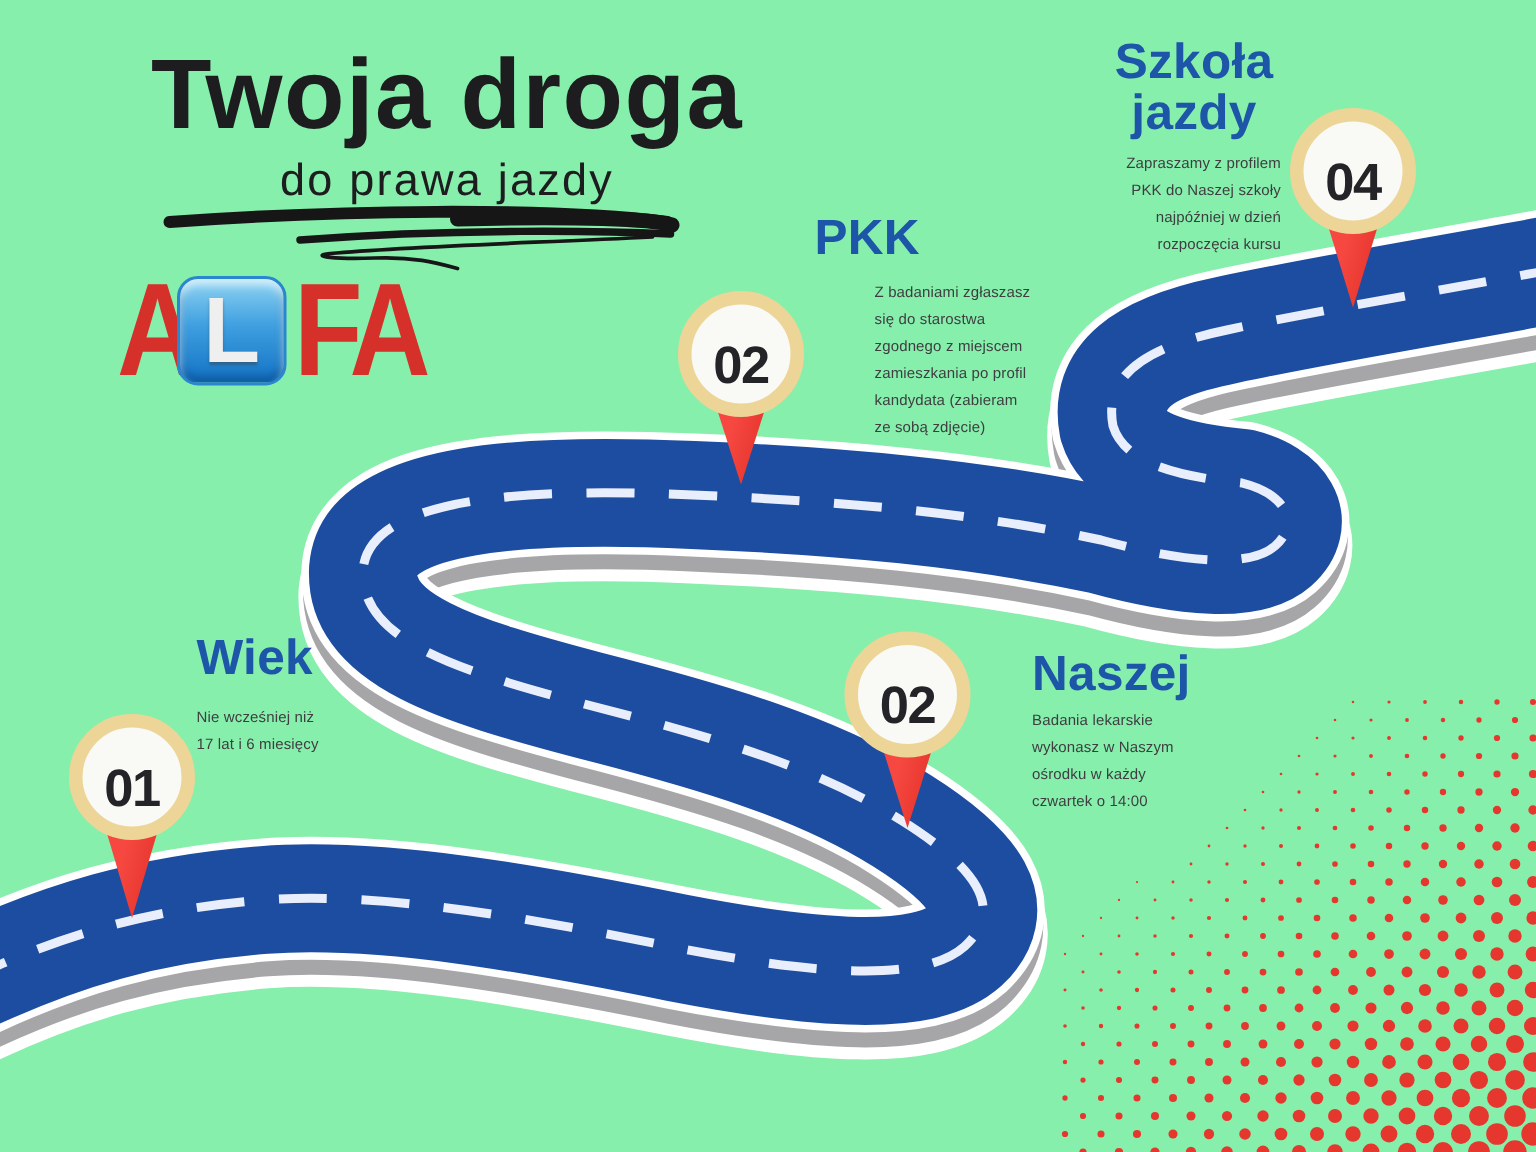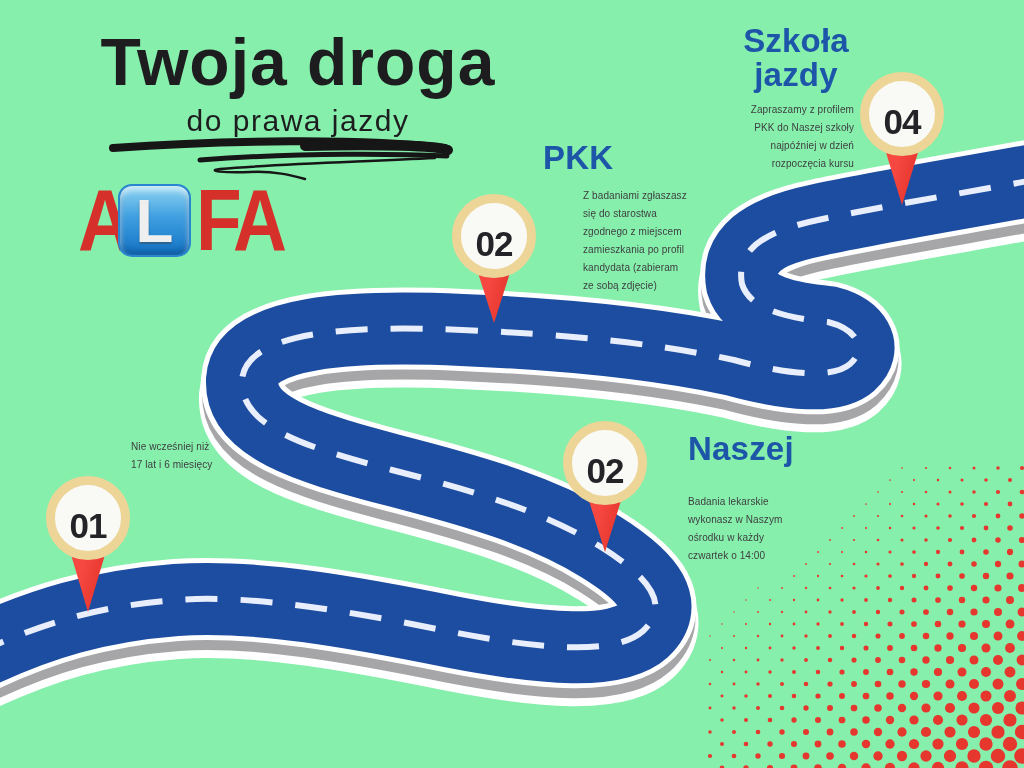--- a/index.html
+++ b/index.html
@@ -36,21 +36,21 @@
       box-shadow:inset 0 4px 6px rgba(255,255,255,.65), inset 0 -4px 6px rgba(0,40,90,.35);
       display:flex;align-items:center;justify-content:center;}
   .ll{font-size:62px;font-weight:800;color:#efefef;text-shadow:0 2px 2px rgba(60,60,60,.45);line-height:1;}
   .tagline{position:absolute;left:6px;top:84px;width:230px;font-size:19px;font-weight:700;
       color:#d2281e;letter-spacing:.2px;white-space:nowrap;}
 
   .step{position:absolute;z-index:3;}
   .step h2{margin:0;font-size:33px;font-weight:700;color:var(--heading-blue);letter-spacing:.2px;line-height:32px;}
   .step .body{font-size:10px;line-height:18px;color:var(--text-dark);white-space:pre-line;letter-spacing:.1px;}
   .s1{left:131px;top:422px;width:190px;} .s1 .body{margin-top:16px;}
-  .s2{left:688px;top:433px;width:175px;} .s2 .body{margin-top:28px;}
+  .s2{left:688px;top:433px;width:175px;} .s2 .body{margin-top:7px;}
   .s3{left:543px;top:142px;width:195px;} .s3 .body{margin-top:13px;margin-left:40px;}
   .s4{left:672px;top:24px;width:182px;text-align:right;}
   .s4 h2{width:116px;margin-left:auto;text-align:center;line-height:34px;}
   .s4 .body{margin-top:9px;}
 
   .pin{position:absolute;width:84px;z-index:4;}
   .pin .stem{position:absolute;left:50%;transform:translateX(-50%);top:38px;width:58px;
       background:linear-gradient(105deg,var(--pin-red1) 45%,var(--pin-red2) 100%);
       clip-path:polygon(0 0,100% 0,50% 100%);z-index:1;}
   .pin .pc{position:absolute;left:50%;top:0;transform:translateX(-50%);width:66px;height:66px;
@@ -399,20 +399,21 @@
   <div class="logo">
     <span class="la a1">A</span>
     <span class="ltile">
       <span class="ll">L</span>
     </span>
     <span class="la f">F</span>
     <span class="la a2">A</span>
   </div>
 
   <div class="step s1">
+    <h2>Wiek</h2>
     <div class="body">Nie wcześniej niż
 17 lat i 6 miesięcy</div>
   </div>
 
   <div class="step s2">
     <h2>Naszej</h2>
     <div class="body">Badania lekarskie
 wykonasz w Naszym
 ośrodku w każdy
 czwartek o 14:00</div>

